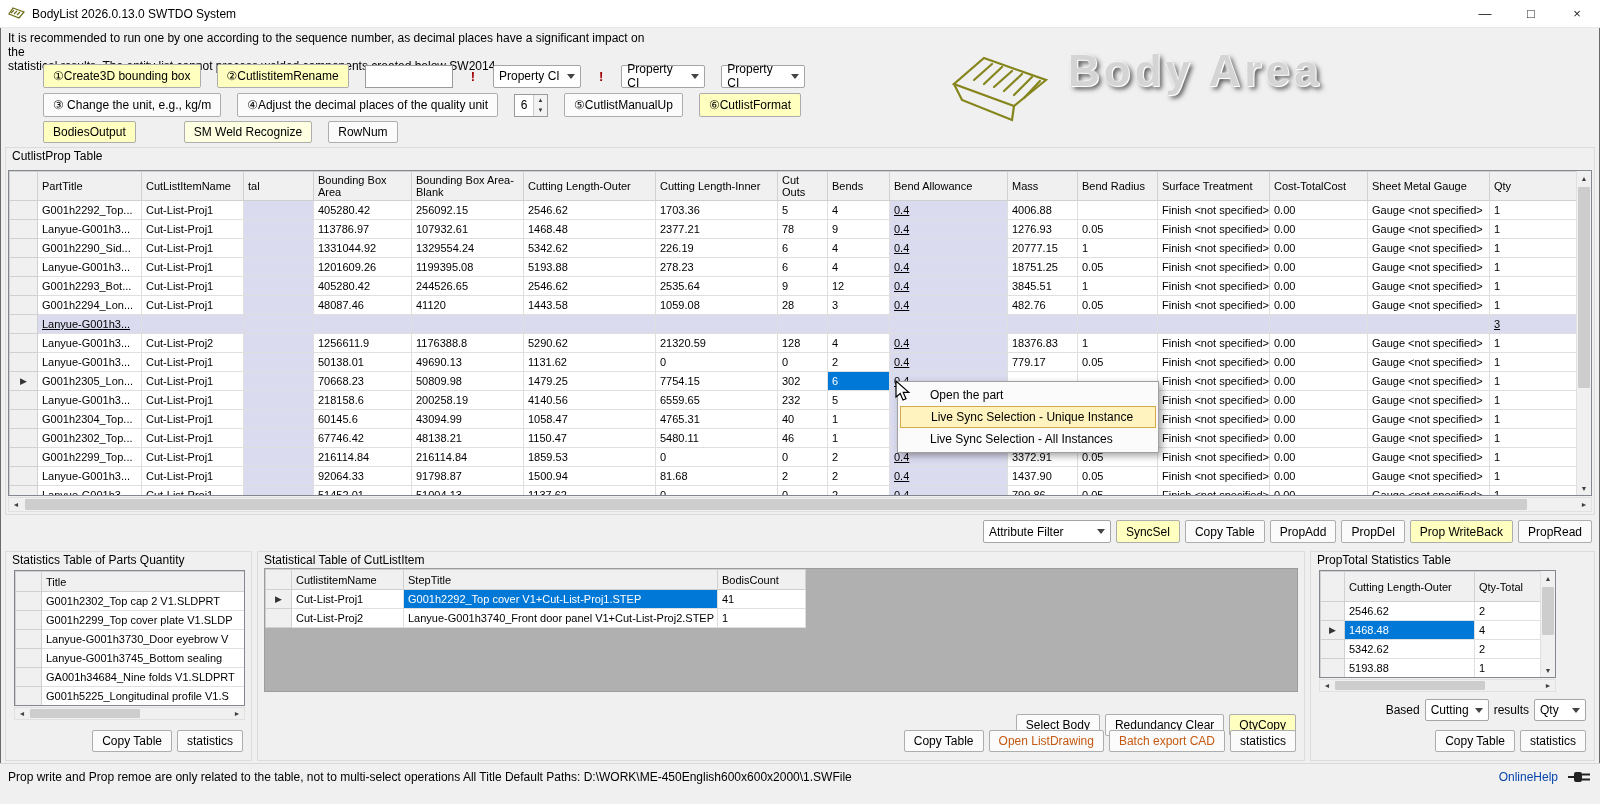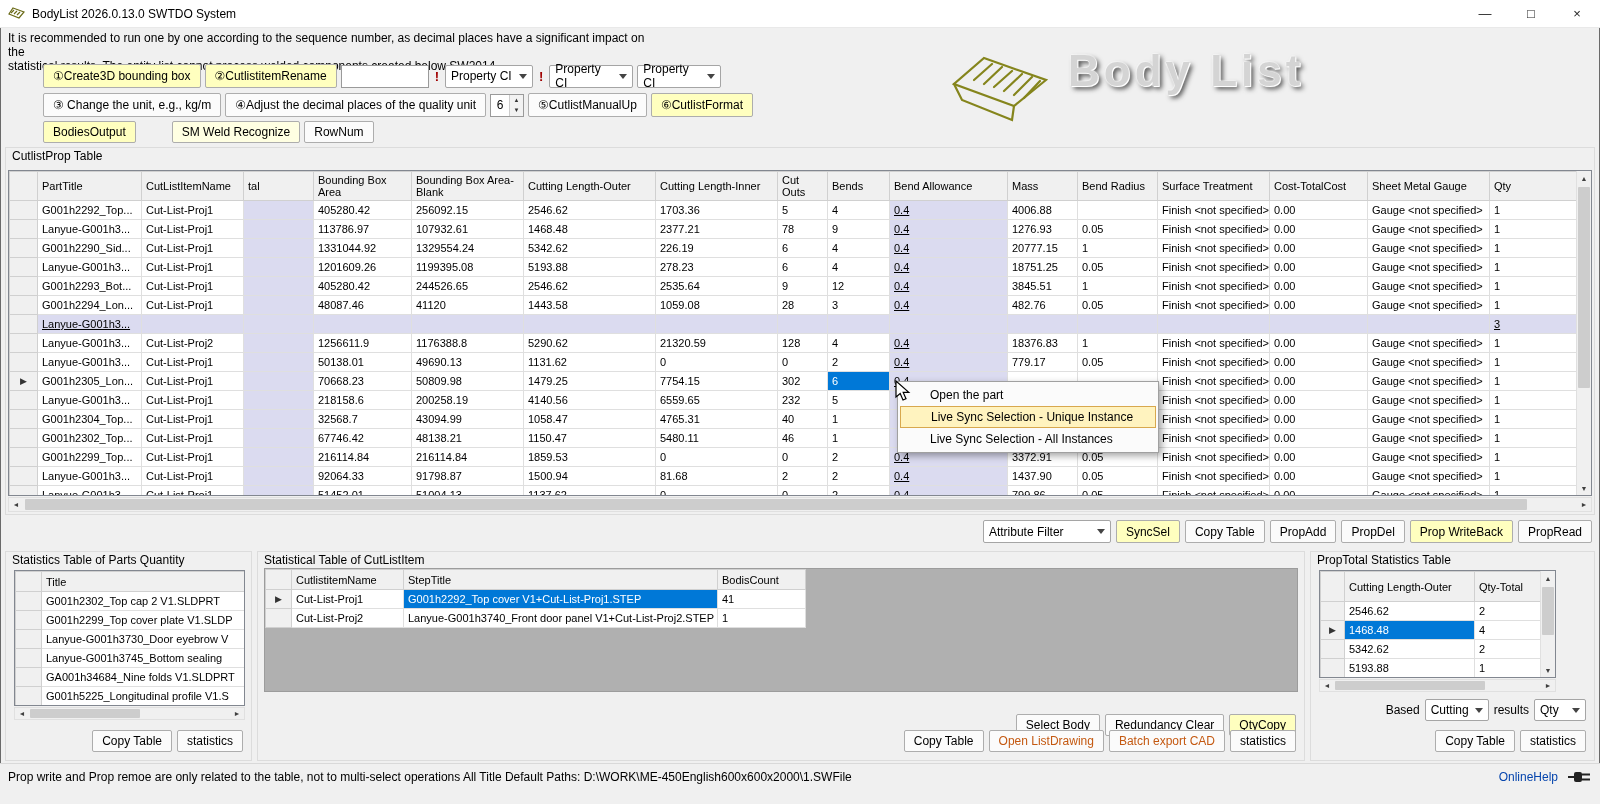--- a/index.html
+++ b/index.html
@@ -11,21 +11,21 @@
   .titlebar { position:absolute; top:0; left:0; width:100%; height:28px; background:#ffffff; display:flex; align-items:center; border-bottom:1px solid #e9e9e9; }
   .titlebar .app-ico { margin:0 6px 0 8px; display:flex; }
   .titlebar .ttl { font-size:12px; color:#000; }
   .win-ctrls { margin-left:auto; display:flex; height:100%; }
   .win-ctrls span { width:46px; height:100%; display:flex; align-items:center; justify-content:center; font-size:13px; color:#222; }
 
   
   .notice { position:absolute; left:8px; top:31px; width:650px; font-size:12px; line-height:14px; color:#000; }
 
   
-  .tbrow { position:absolute; left:8px; display:flex; align-items:center; gap:4px;padding-left:35px; }
+  .tbrow { position:absolute; left:8px; display:flex; align-items:center; gap:16px;padding-left:35px; }
   .row1 { top:64px; }
   .row2 { top:93px; }
   .row3 { top:121px; }
   .btn { display:inline-flex; align-items:center; justify-content:center; height:24px; padding:0 9px; background:#fbfbfb; border:1px solid #adadad; border-radius:2px; font-size:12px; color:#000; white-space:nowrap; font-family:"Liberation Sans",sans-serif; cursor:default; }
   .btn.sm { height:22px; }
   .btn.yellow { background:#ffffbf; }
   .btn.yellow-light { background:#ffffe2;margin-left:32px; }
   .btn.orange-text { color:#c45911; }
   .tb-input { width:88px; height:23px; border:1px solid #9a9a9a; background:#fff; font-size:12px; padding:0 3px; }
   .excl { color:#a00000; font-weight:bold; font-size:13px; padding:0 2px; }
@@ -156,21 +156,21 @@
 
   <span class="logo-ico">
     <svg width="100" height="82" viewBox="0 0 100 82">
         <g fill="none" stroke="#85851c" stroke-width="2.2" stroke-linecap="round">
       <path d="M32 6 L94 28 L62 54 L2 32 Z"></path>
       <path d="M40 12 L22 28 M50 15 L32 32 M60 19 L42 35 M70 22 L52 39 M80 25 L62 43 M88 29 L72 46"></path>
       <path d="M62 54 L60 68 L10 48 L2 32"></path>
     </g>
       </svg>
   </span>
-  <div class="logo-title">Body List</div>
+  <div class="logo-title">Body Area</div>
 
   <div class="groupbox" style="left:5px; top:147px; width:1590px; height:368px;">
     <span class="gb-caption">CutlistProp Table</span>
   </div>
 
   <div class="gridwrap" style="left:8px; top:170px; width:1584px; height:326px;">
     <table class="grid" style="width:1569px;">
       <colgroup>
         <col style="width:28px">
           <col style="width:104px">
@@ -419,21 +419,21 @@
             <td>Finish &lt;not specified&gt;</td>
             <td>0.00</td>
             <td>Gauge &lt;not specified&gt;</td>
             <td>1</td>
           </tr>
           <tr>
             <td class="rowsel"></td>
             <td>G001h2304_Top...</td>
             <td>Cut-List-Proj1</td>
             <td class="lav"></td>
-            <td>32568.7</td>
+            <td>60145.6</td>
             <td>43094.99</td>
             <td>1058.47</td>
             <td>4765.31</td>
             <td>40</td>
             <td>1</td>
             <td class="lav"></td>
             <td></td>
             <td></td>
             <td>Finish &lt;not specified&gt;</td>
             <td>0.00</td>

